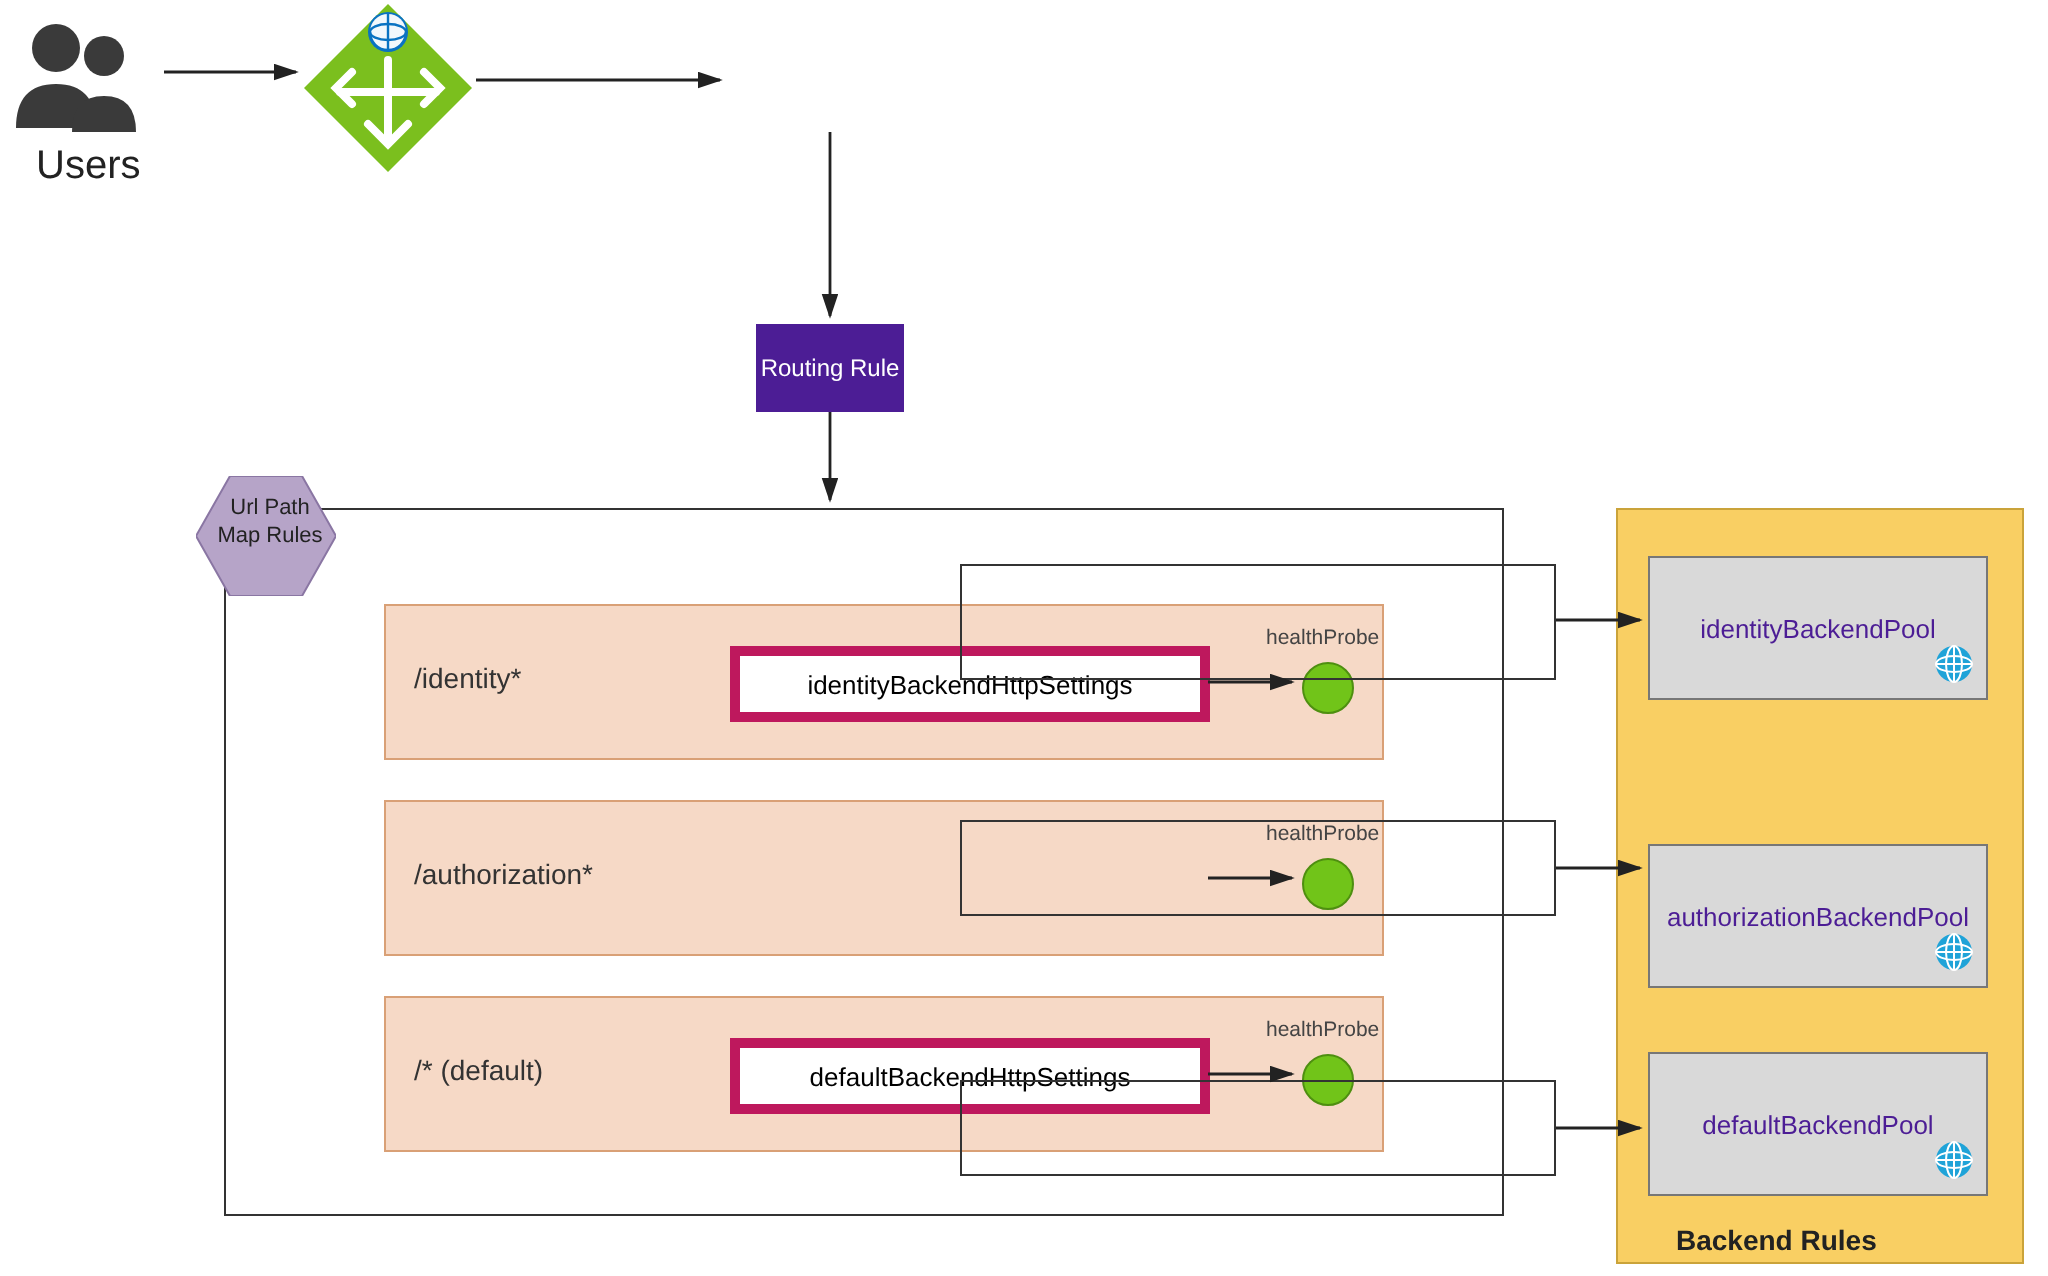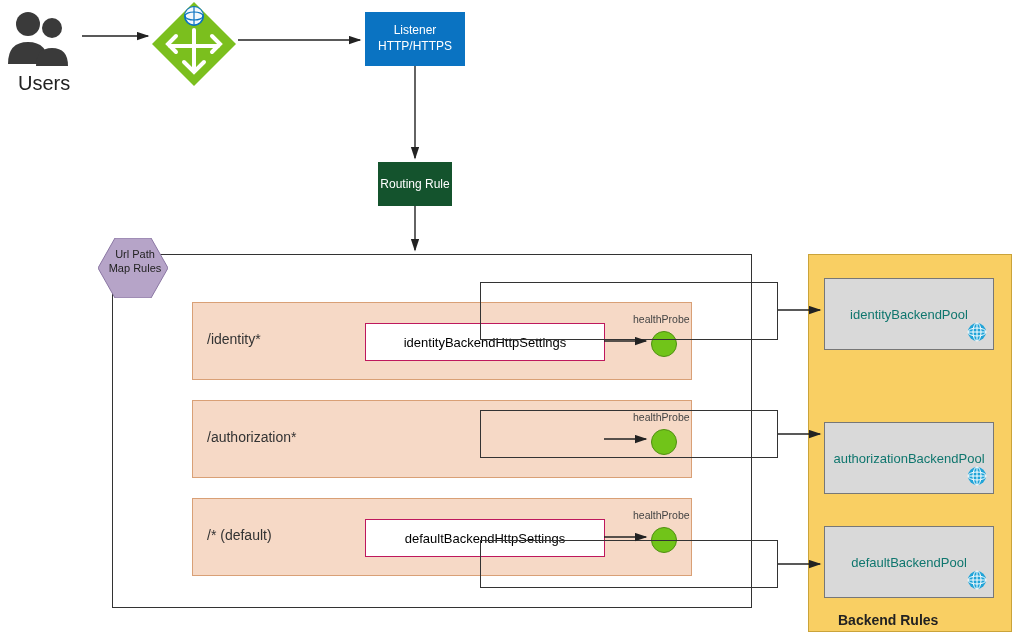--- a/index.html
+++ b/index.html
@@ -15,50 +15,50 @@
   .users-label { left: 18px; top: 72px; font-size: 20px; color: #222; }
 
   
   .gateway { left: 150px; top: 0px; width: 88px; height: 88px; }
 
   
   .listener-box { left: 365px; top: 12px; width: 100px; height: 54px; background: #0a73c2; color: #fff; font-size: 12px; line-height: 1.3; display:flex; flex-direction:column; align-items:center; justify-content:center; }
   .listener-box span { display:block; }
 
   
-  .routing-box { left: 378px; top: 162px; width: 74px; height: 44px; background: #14532d; color: #fff; font-size: 12px; }
+  .routing-box { left: 378px; top: 162px; width: 74px; height: 44px; background: #4c1d95; color: #fff; font-size: 12px; }
 
   
   .rules-outer { left: 112px; top: 254px; width: 640px; height: 354px; border: 1px solid #333; background: #fff; }
 
   
   .hexagon { left: 98px; top: 238px; width: 70px; height: 60px; }
   .hex-label { position:absolute; left: 108px; top: 248px; width: 54px; text-align:center; font-size: 11px; color:#222; line-height:1.25; }
 
   
   .rule-row { position:absolute; background: #f6d9c6; border: 1px solid #d9a076; }
   .rule-row.r1 { left: 192px; top: 302px; width: 500px; height: 78px; }
   .rule-row.r2 { left: 192px; top: 400px; width: 500px; height: 78px; }
   .rule-row.r3 { left: 192px; top: 498px; width: 500px; height: 78px; }
 
   .rule-path { position:absolute; left: 14px; top: 28px; font-size: 14px; color:#333; }
-  .settings-box { position:absolute; left: 172px; top: 20px; width: 240px; height: 38px; background:#fff; border:1px solid #be185d; display:flex; align-items:center; justify-content:center; font-size:13px; }
+  .settings-box { position:absolute; left: 172px; top: 20px; width: 240px; height: 38px; background:#fff; border:5px solid #be185d; display:flex; align-items:center; justify-content:center; font-size:13px; }
   .probe { position:absolute; left: 458px; top: 28px; width: 26px; height: 26px; border-radius:50%; background:#71c419; border:1px solid #4e8f10;}
   .probe-label { position:absolute; left: 440px; top: 10px; font-size: 10.5px; color:#444; }
 
   
   .conn-box { position:absolute; border:1px solid #333; background:transparent; }
   .conn-box.c1 { left: 480px; top: 282px; width: 298px; height: 58px; }
   .conn-box.c2 { left: 480px; top: 410px; width: 298px; height: 48px; }
   .conn-box.c3 { left: 480px; top: 540px; width: 298px; height: 48px; }
 
   
   .pools-panel { left: 808px; top: 254px; width: 204px; height: 378px; background:#f9cf63; border:1px solid #caa33a; }
   .pools-title { position:absolute; left: 838px; top: 612px; font-weight:700; font-size:14px; color:#222; }
-  .pool-box { position:absolute; width: 170px; height: 72px; border:1px solid #777; background:#d9d9d9; display:flex; align-items:center; justify-content:center; font-size:13px; color:#0f766e; }
+  .pool-box { position:absolute; width: 170px; height: 72px; border:1px solid #777; background:#d9d9d9; display:flex; align-items:center; justify-content:center; font-size:13px; color:#4c1d95; }
   .pool-box.p1 { left: 824px; top: 278px; }
   .pool-box.p2 { left: 824px; top: 402px; margin-top: 20px; }
   .pool-box.p3 { left: 824px; top: 526px; }
   .pool-icon { position:absolute; right: 6px; bottom: 4px; }
 
   
   svg.overlay { position:absolute; left:0; top:0; width:1024px; height:638px; pointer-events:none; }
 </style>
 </head>
 <body>
@@ -92,24 +92,20 @@
       <g stroke="#fff" stroke-width="4" stroke-linecap="round">
         <line x1="44" y1="30" x2="44" y2="70"></line>
         <line x1="20" y1="46" x2="68" y2="46"></line>
         <polyline points="34,62 44,72 54,62" fill="none"></polyline>
         <polyline points="26,36 18,44 26,52" fill="none"></polyline>
         <polyline points="62,36 70,44 62,52" fill="none"></polyline>
       </g>
     </svg>
   </div>
 
-  <div class="abs listener-box">
-    <span>Listener</span>
-    <span>HTTP/HTTPS</span>
-  </div>
 
   <div class="abs routing-box center-text">
     <span>Routing Rule</span>
   </div>
 
   <div class="abs rules-outer"></div>
 
   <div class="abs hexagon">
     <svg viewBox="0 0 70 60" width="70" height="60">
       <polygon points="17,0 53,0 70,30 53,60 17,60 0,30" fill="#b6a4c8" stroke="#8a76a3"></polygon>

